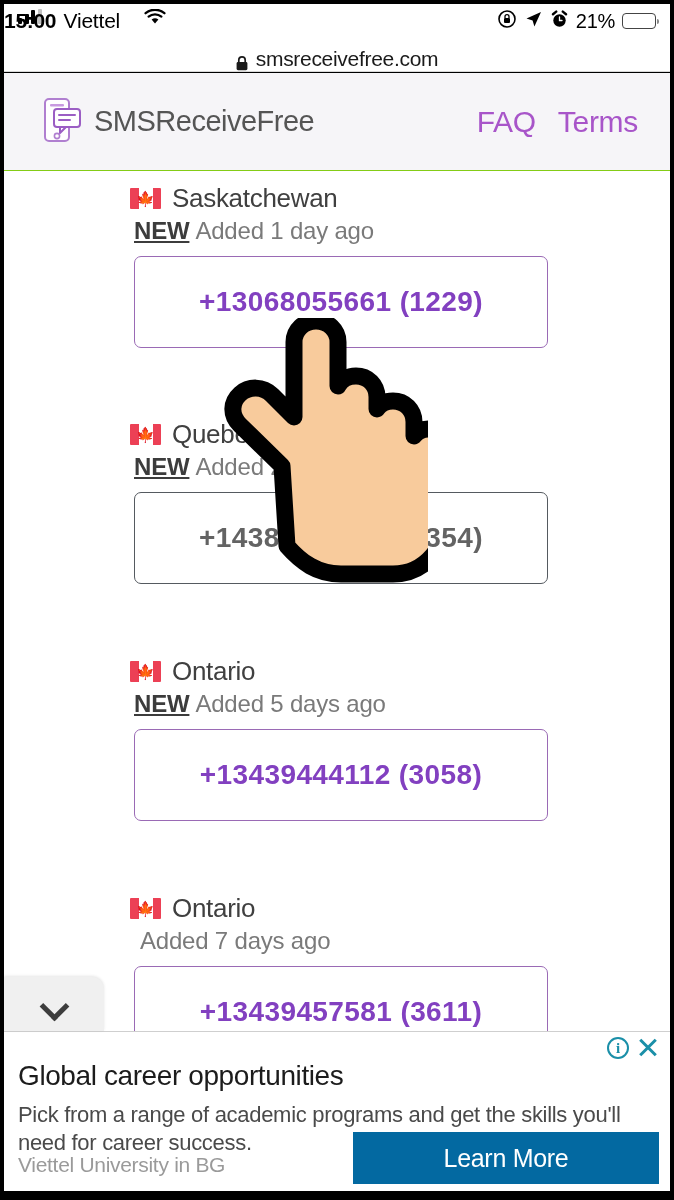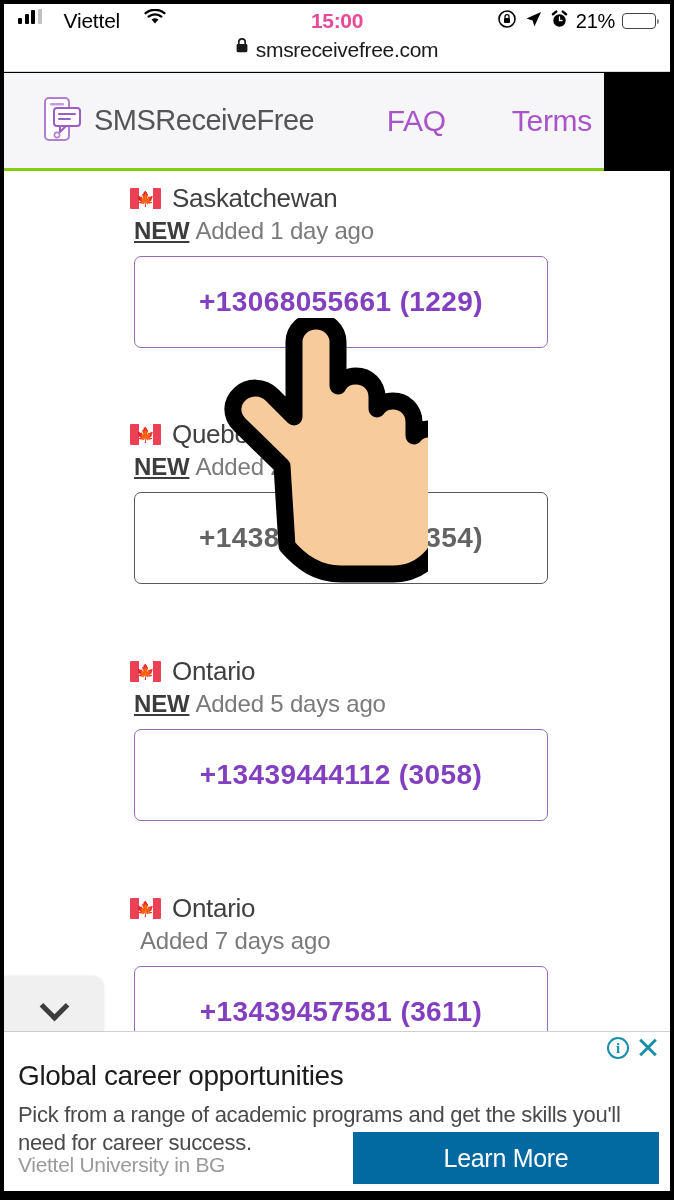--- a/index.html
+++ b/index.html
@@ -27,22 +27,22 @@
   .sb-left { display:flex; align-items:flex-start; gap:22px; }
   .signal { display:flex; align-items:flex-end; gap:2.5px; height:15px; }
   .signal i { width:4px; background:#000; border-radius:1px; display:block; }
   .signal i:nth-child(1){height:6px;}
   .signal i:nth-child(2){height:10px;}
   .signal i:nth-child(3){height:14px;}
   .signal i:nth-child(4){height:15px;background:#c2c2c2;}
   .carrier { font-size:21px; color:#000; letter-spacing:-.2px; }
   .wifi { width:22px; height:16px; position:relative; margin-left:2px; }
   .sb-center {
-    position:absolute; left:0; right:0; text-align:center;
-    font-size:21px; font-weight:bold; color:#ec4899; letter-spacing:-.3px;
+    position:absolute; left:0; right:0; text-align:left;
+    font-size:21px; font-weight:bold; color:#000000; letter-spacing:-.3px;
   }
   .sb-right {
     margin-left:auto; display:flex; align-items:center; gap:7px;
     position:relative; z-index:2;
   }
   .batt-pct { font-size:20px; color:#000; letter-spacing:-.3px; }
   .battery {
     width:34px; height:16px; border:1.8px solid #444; border-radius:4px;
     position:relative; padding:1.5px;
   }
@@ -50,45 +50,44 @@
     content:""; position:absolute; right:-4px; top:4.5px;
     width:2.5px; height:5px; background:#888; border-radius:0 2px 2px 0;
   }
   .battery .fill { height:100%; width:21%; background:#000; border-radius:2px; }
 
   
   #urlbar {
     position:absolute; left:4px; top:38px;
     width:666px; height:34px;
     background:#fff;
-    display:flex; align-items:flex-start; justify-content:center;
+    display:flex; align-items:flex-end; justify-content:center;
     gap:8px;
     border-bottom:1px solid #d8d8d8;
   }
   #urlbar .lock { width:12px; height:15px; position:relative; }
   .url-text { font-size:21px; color:#1a1a1a; letter-spacing:-.3px; }
 
   
   #siteheader {
     position:absolute; left:4px; top:73px;
-    width:600px; height:98px;
+    width:666px; height:98px;
     background:#f6f5f8;
-    border-bottom:3px solid #84cc16;
+    border-bottom:1px solid #84cc16;
     display:flex; align-items:center;
-    padding:0 12px 0 38px;
+    padding:0 32px 0 38px;
   }
   .brand { display:flex; align-items:center; gap:12px; }
   .brand-name {
     font-size:29px; color:#555; letter-spacing:-.5px; font-weight:400;
   }
   .nav { margin-left:auto; display:flex; align-items:center; gap:22px; }
   .nav a {
     font-size:30px; color:#a855c9; text-decoration:none;
     letter-spacing:-.3px;
-    margin-left:44px;
   }
 
   
   #content {
     position:absolute; left:4px; top:171px;
     width:666px; height:860px;
     background:#fff;
     overflow:hidden;
   }
   .entry { padding:0 0 0 0; }

